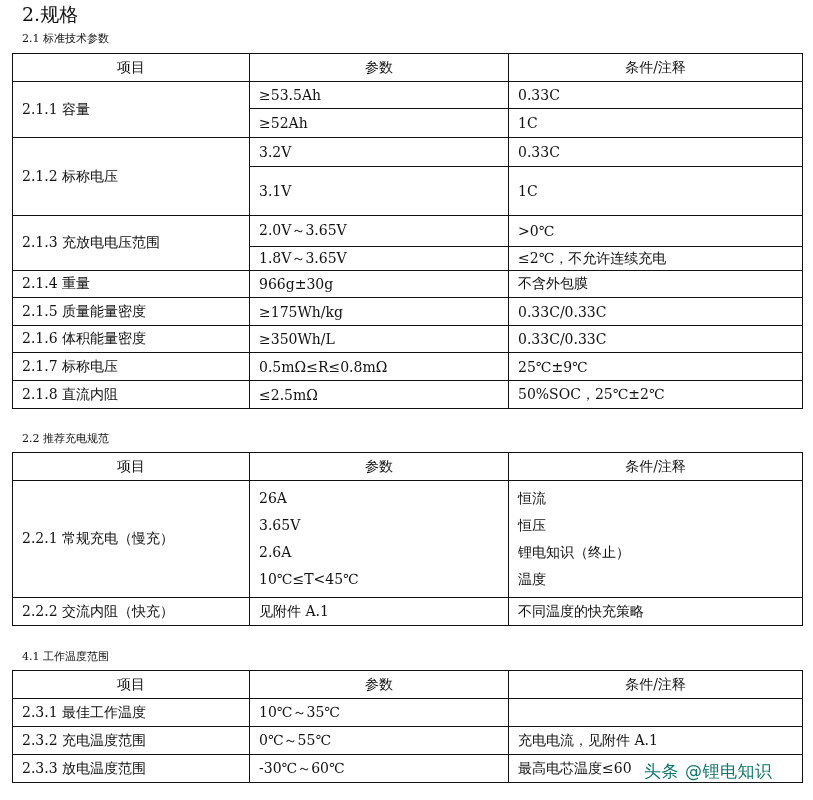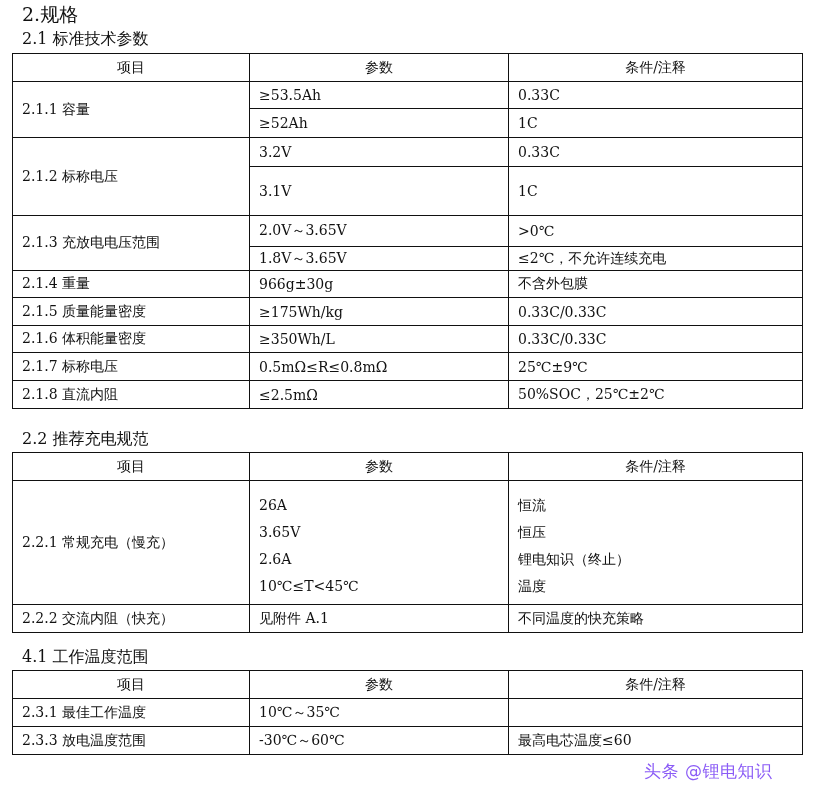--- a/index.html
+++ b/index.html
@@ -2,41 +2,41 @@
 <html><head>
   <meta charset="utf-8">
   <style>
     html, body { margin: 0; padding: 0; background: #ffffff; }
     body {
       width: 813px; height: 800px; position: relative; overflow: hidden;
       font-family: "DejaVu Serif", "Liberation Serif", serif;
       color: #111111;
     }
     .h1 { position: absolute; left: 22px; top: 2px; font-size: 19px; line-height: 24px; }
-    .h2 { position: absolute; left: 22px; font-size: 16px; line-height: 20px; }
+    .h2 { position: absolute; left: 22px; font-size: 11px; line-height: 20px; }
     table.spec {
       position: absolute; left: 12px; width: 790px;
       border-collapse: collapse; table-layout: fixed;
       font-size: 14px;
     }
     table.spec col.c1 { width: 237px; }
     table.spec col.c2 { width: 259px; }
     table.spec col.c3 { width: 294px; }
     table.spec td, table.spec th {
       border: 1.3px solid #111111; padding: 0 0 0 9px;
       font-weight: normal; text-align: left; vertical-align: middle;
       white-space: nowrap; overflow: hidden;
     }
     table.spec th { text-align: center; padding: 0; }
-    table.spec td.stack { padding-top: 11px; padding-bottom: 4px; }
+    table.spec td.stack { padding-top: 4px; padding-bottom: 4px; }
     table.spec td.stack div { height: 27px; line-height: 27px; }
     .watermark-brand {
       position: absolute; left: 644px; top: 760px;
       font-family: "DejaVu Sans", sans-serif; font-size: 17px;
-      color: #8b5cf6; background: rgba(255,255,255,0.0);
+      color: #0f766e; background: rgba(255,255,255,0.0);
       letter-spacing: 0.5px;
     }
   </style>
 </head>
 <body>
 
 <div class="h1">2.规格</div>
 
 <div class="h2" style="top:29px">2.1 标准技术参数</div>
 <table class="spec" style="top:53px">
@@ -162,20 +162,25 @@
     <th>项目</th>
     <th>参数</th>
     <th>条件/注释</th>
   </tr>
   <tr style="height:28px">
     <td>2.3.1 最佳工作温度</td>
     <td>10℃～35℃</td>
     <td></td>
   </tr>
   <tr style="height:28px">
+    <td>2.3.2 充电温度范围</td>
+    <td>0℃～55℃</td>
+    <td>充电电流，见附件 A.1</td>
+  </tr>
+  <tr style="height:28px">
     <td>2.3.3 放电温度范围</td>
     <td>-30℃～60℃</td>
     <td>最高电芯温度≤60</td>
   </tr>
 </tbody>
   </table>
 
 <div class="watermark-brand">头条 @锂电知识</div>
 
 </body></html>

